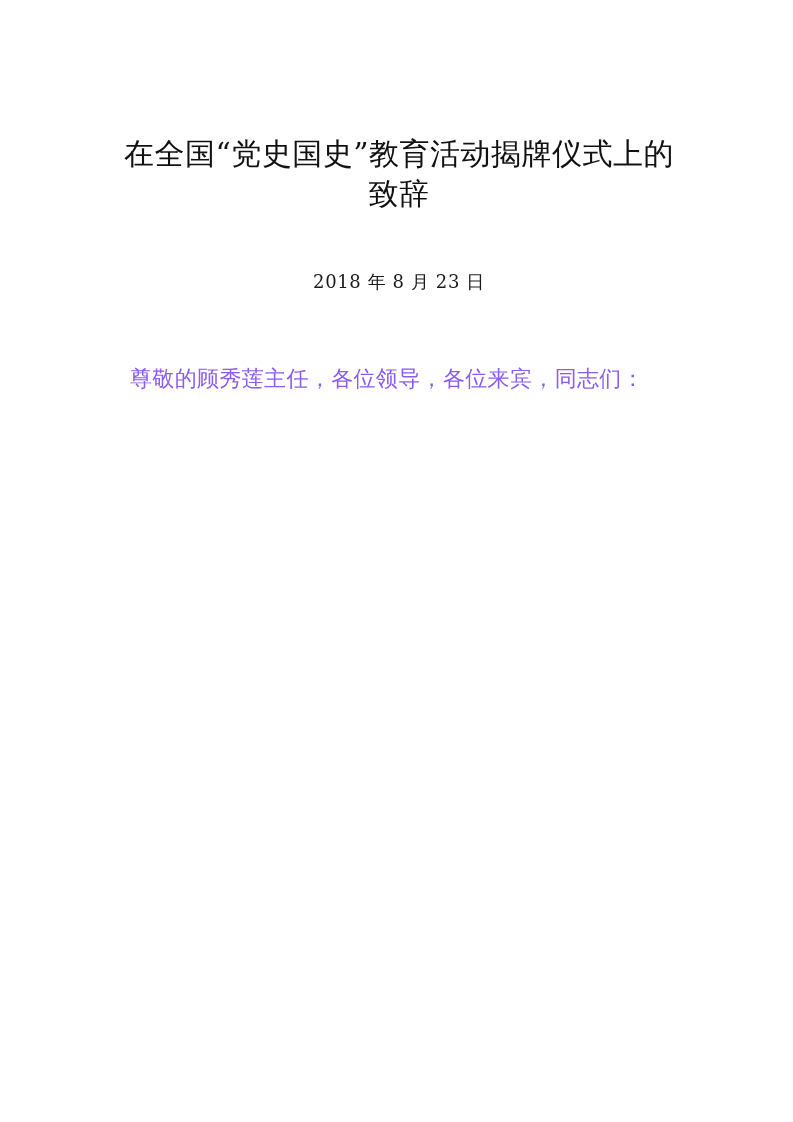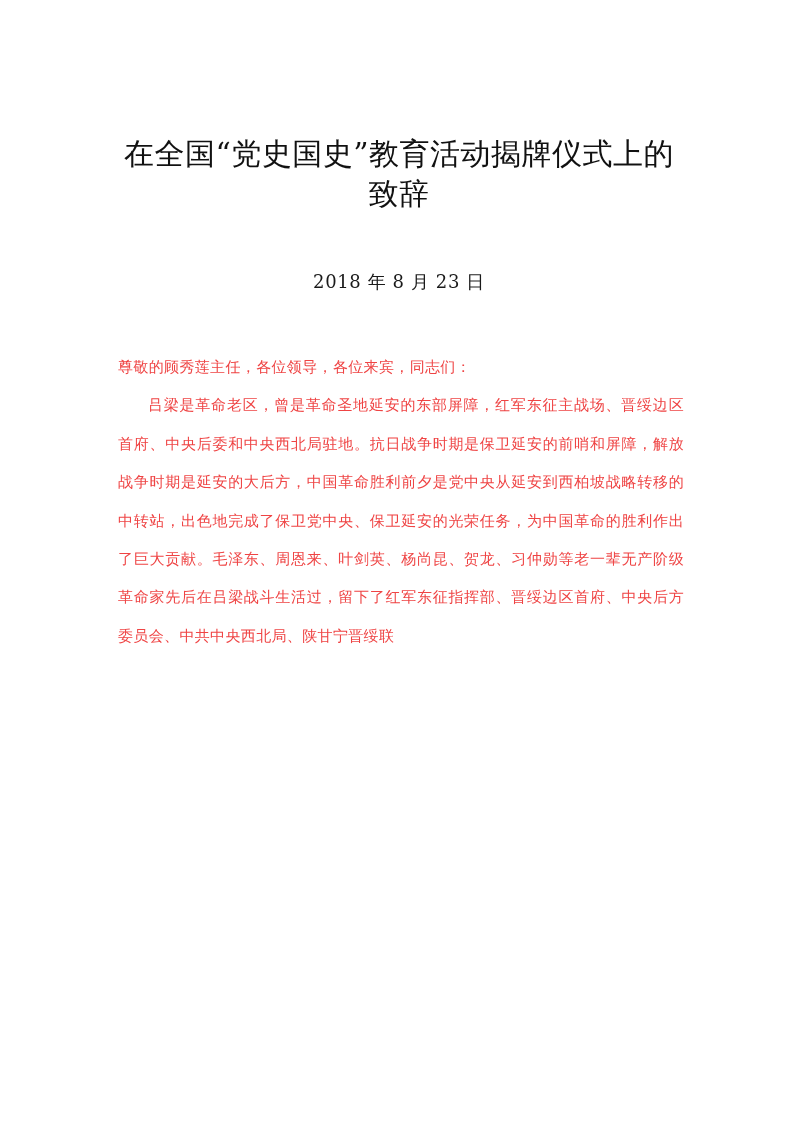--- a/index.html
+++ b/index.html
@@ -70,29 +70,29 @@
 
   
   .body-block {
     position: absolute;
     left: 118px;
     top: 348px;
     width: 566px;
   }
 
   .para {
-    margin: 0;
+    margin: 12px;
     padding: 0;
     font-family: "DejaVu Serif", "Liberation Serif", serif;
-    font-size: 15px;
+    font-size: 22px;
     line-height: 38.4px;
     text-align: justify;
     text-justify: inter-ideograph;
     letter-spacing: 0.35px;
-    color: #ef4444;
+    color: #8b5cf6;
     word-break: break-all;
   }
 
   .para.indent {
     text-indent: 2em;
   }
 
   .para.salutation {
     text-indent: 0;
   }
@@ -104,16 +104,15 @@
 
   <div class="title-wrap">
     <h1 class="doc-title">在全国“党史国史”教育活动揭牌仪式上的致辞</h1>
   </div>
 
 
   <p class="doc-date">2018 年 8 月 23 日</p>
 
   <div class="body-block">
     <p class="para salutation">尊敬的顾秀莲主任，各位领导，各位来宾，同志们：</p>
-    <p class="para indent">吕梁是革命老区，曾是革命圣地延安的东部屏障，红军东征主战场、晋绥边区首府、中央后委和中央西北局驻地。抗日战争时期是保卫延安的前哨和屏障，解放战争时期是延安的大后方，中国革命胜利前夕是党中央从延安到西柏坡战略转移的中转站，出色地完成了保卫党中央、保卫延安的光荣任务，为中国革命的胜利作出了巨大贡献。毛泽东、周恩来、叶剑英、杨尚昆、贺龙、习仲勋等老一辈无产阶级革命家先后在吕梁战斗生活过，留下了红军东征指挥部、晋绥边区首府、中央后方委员会、中共中央西北局、陕甘宁晋绥联</p>
   </div>
 
 </div>
 
 </body></html>

